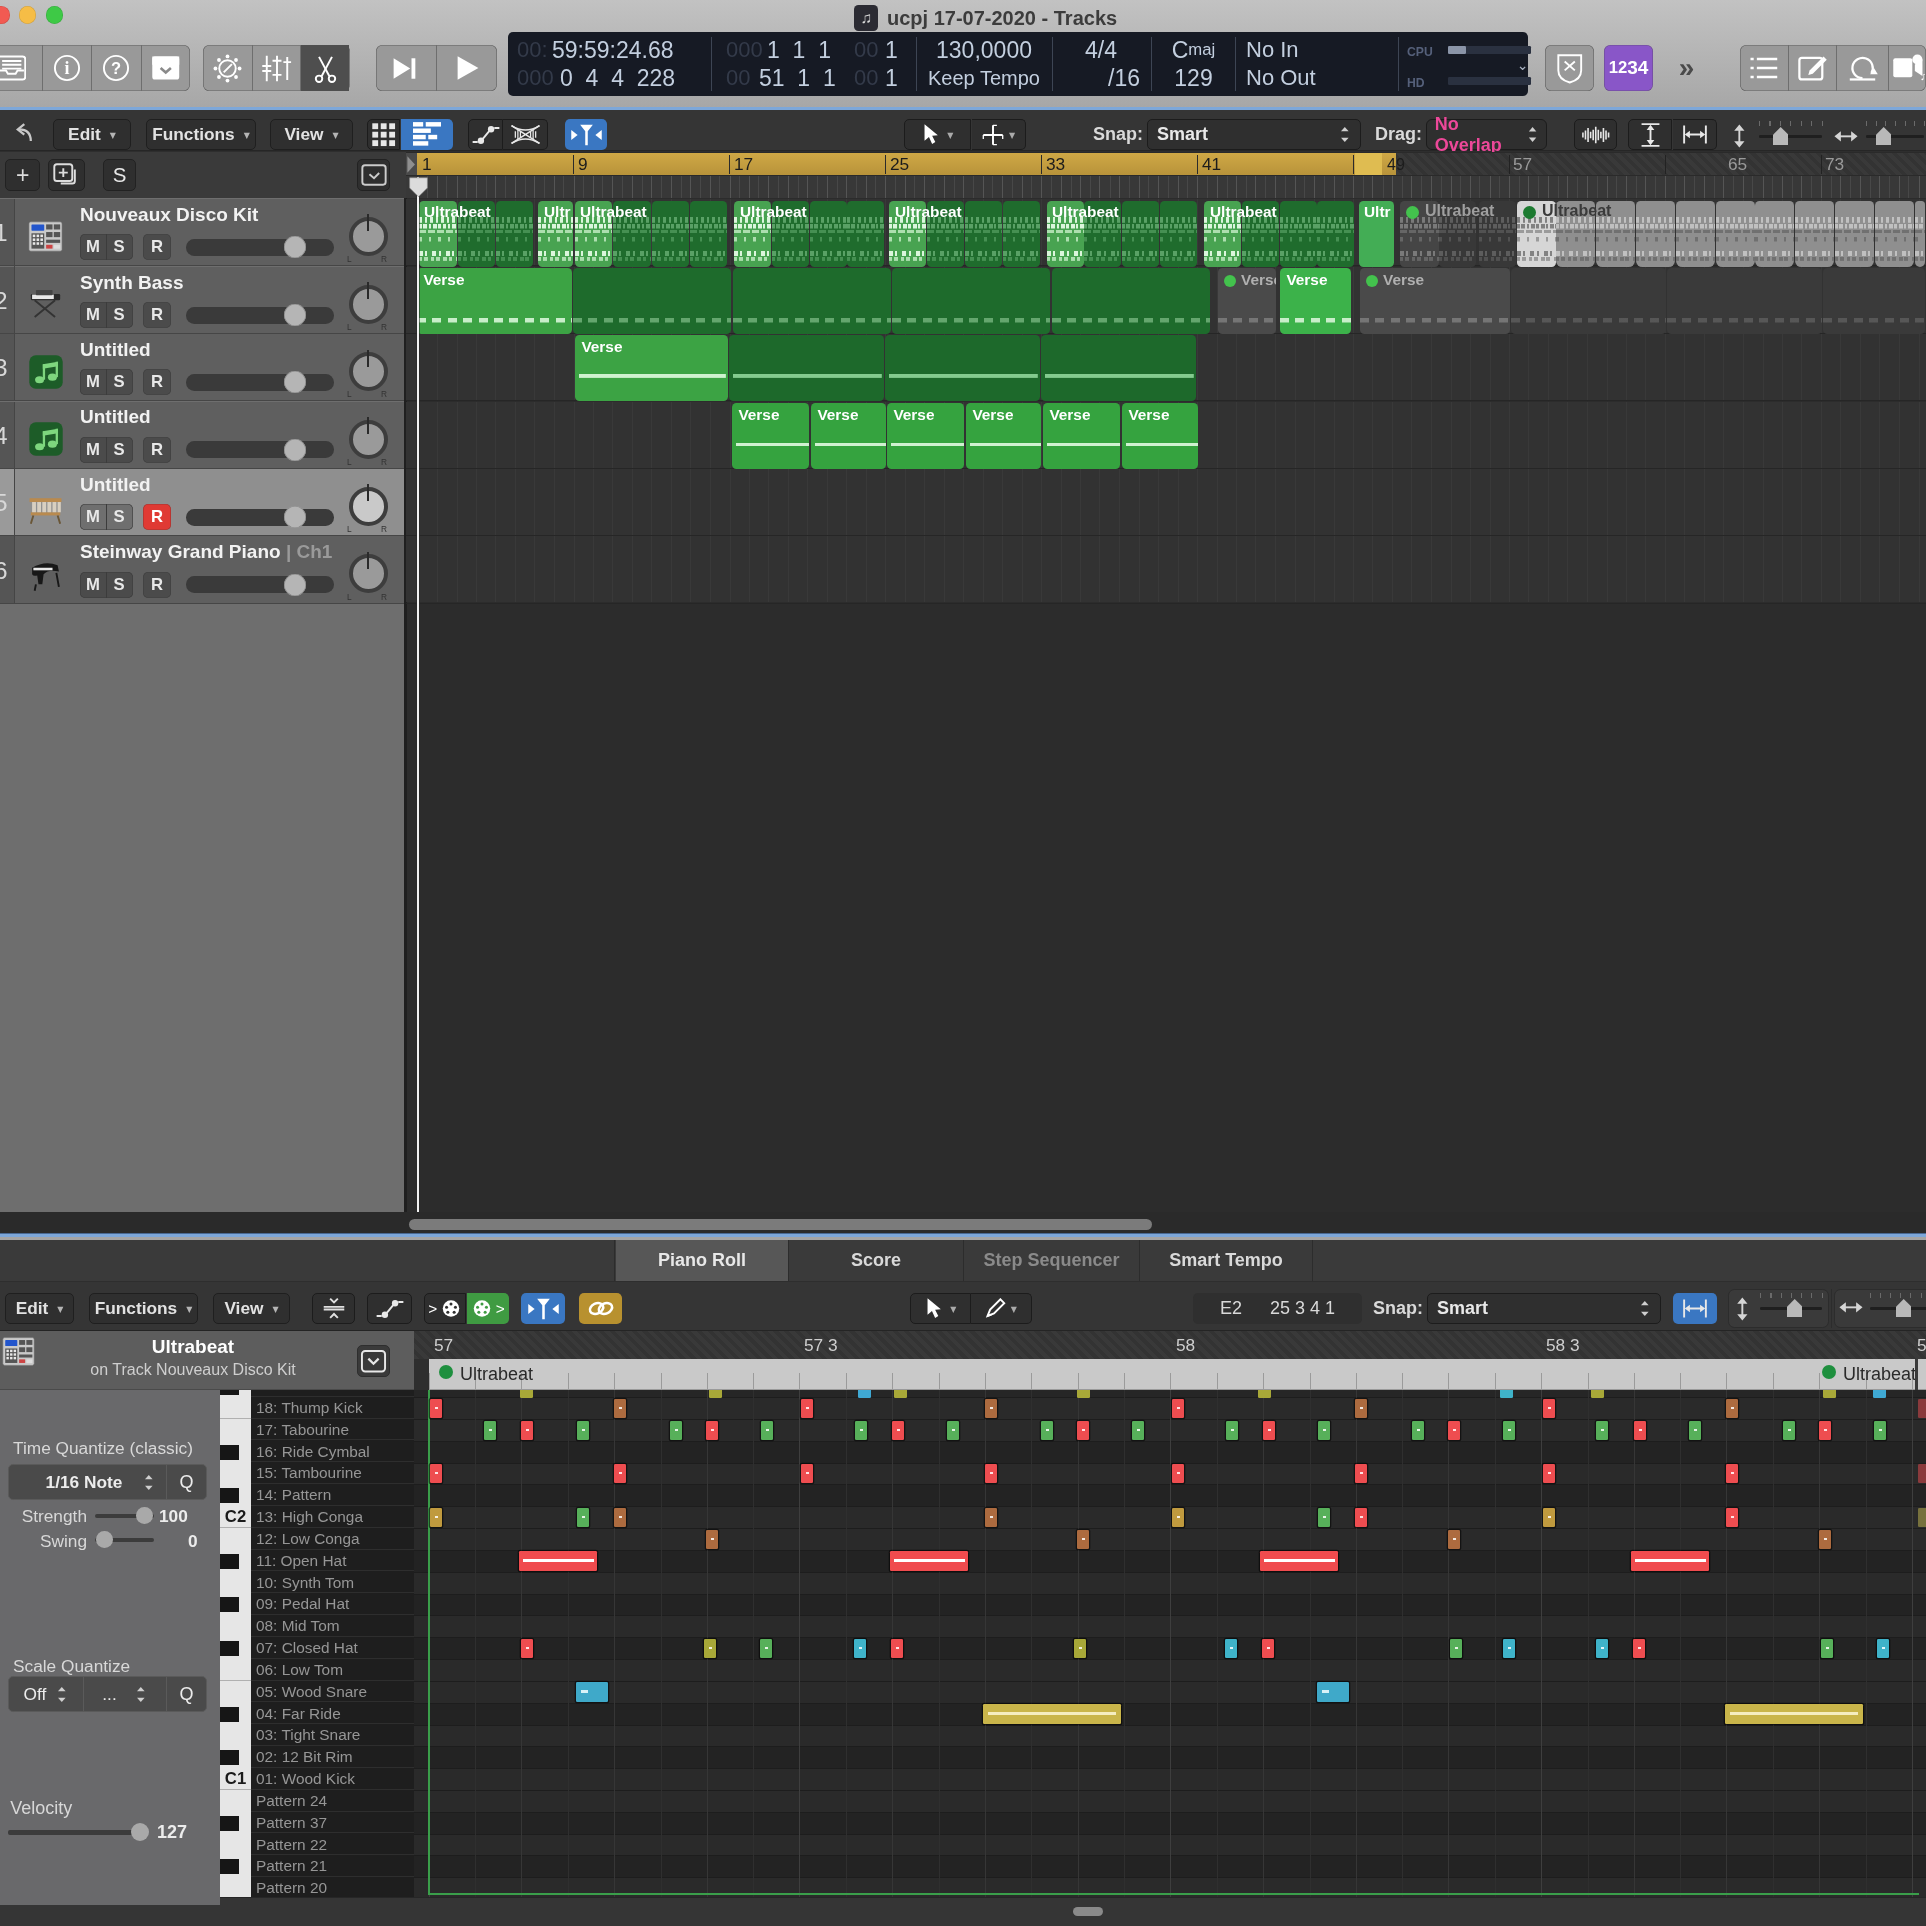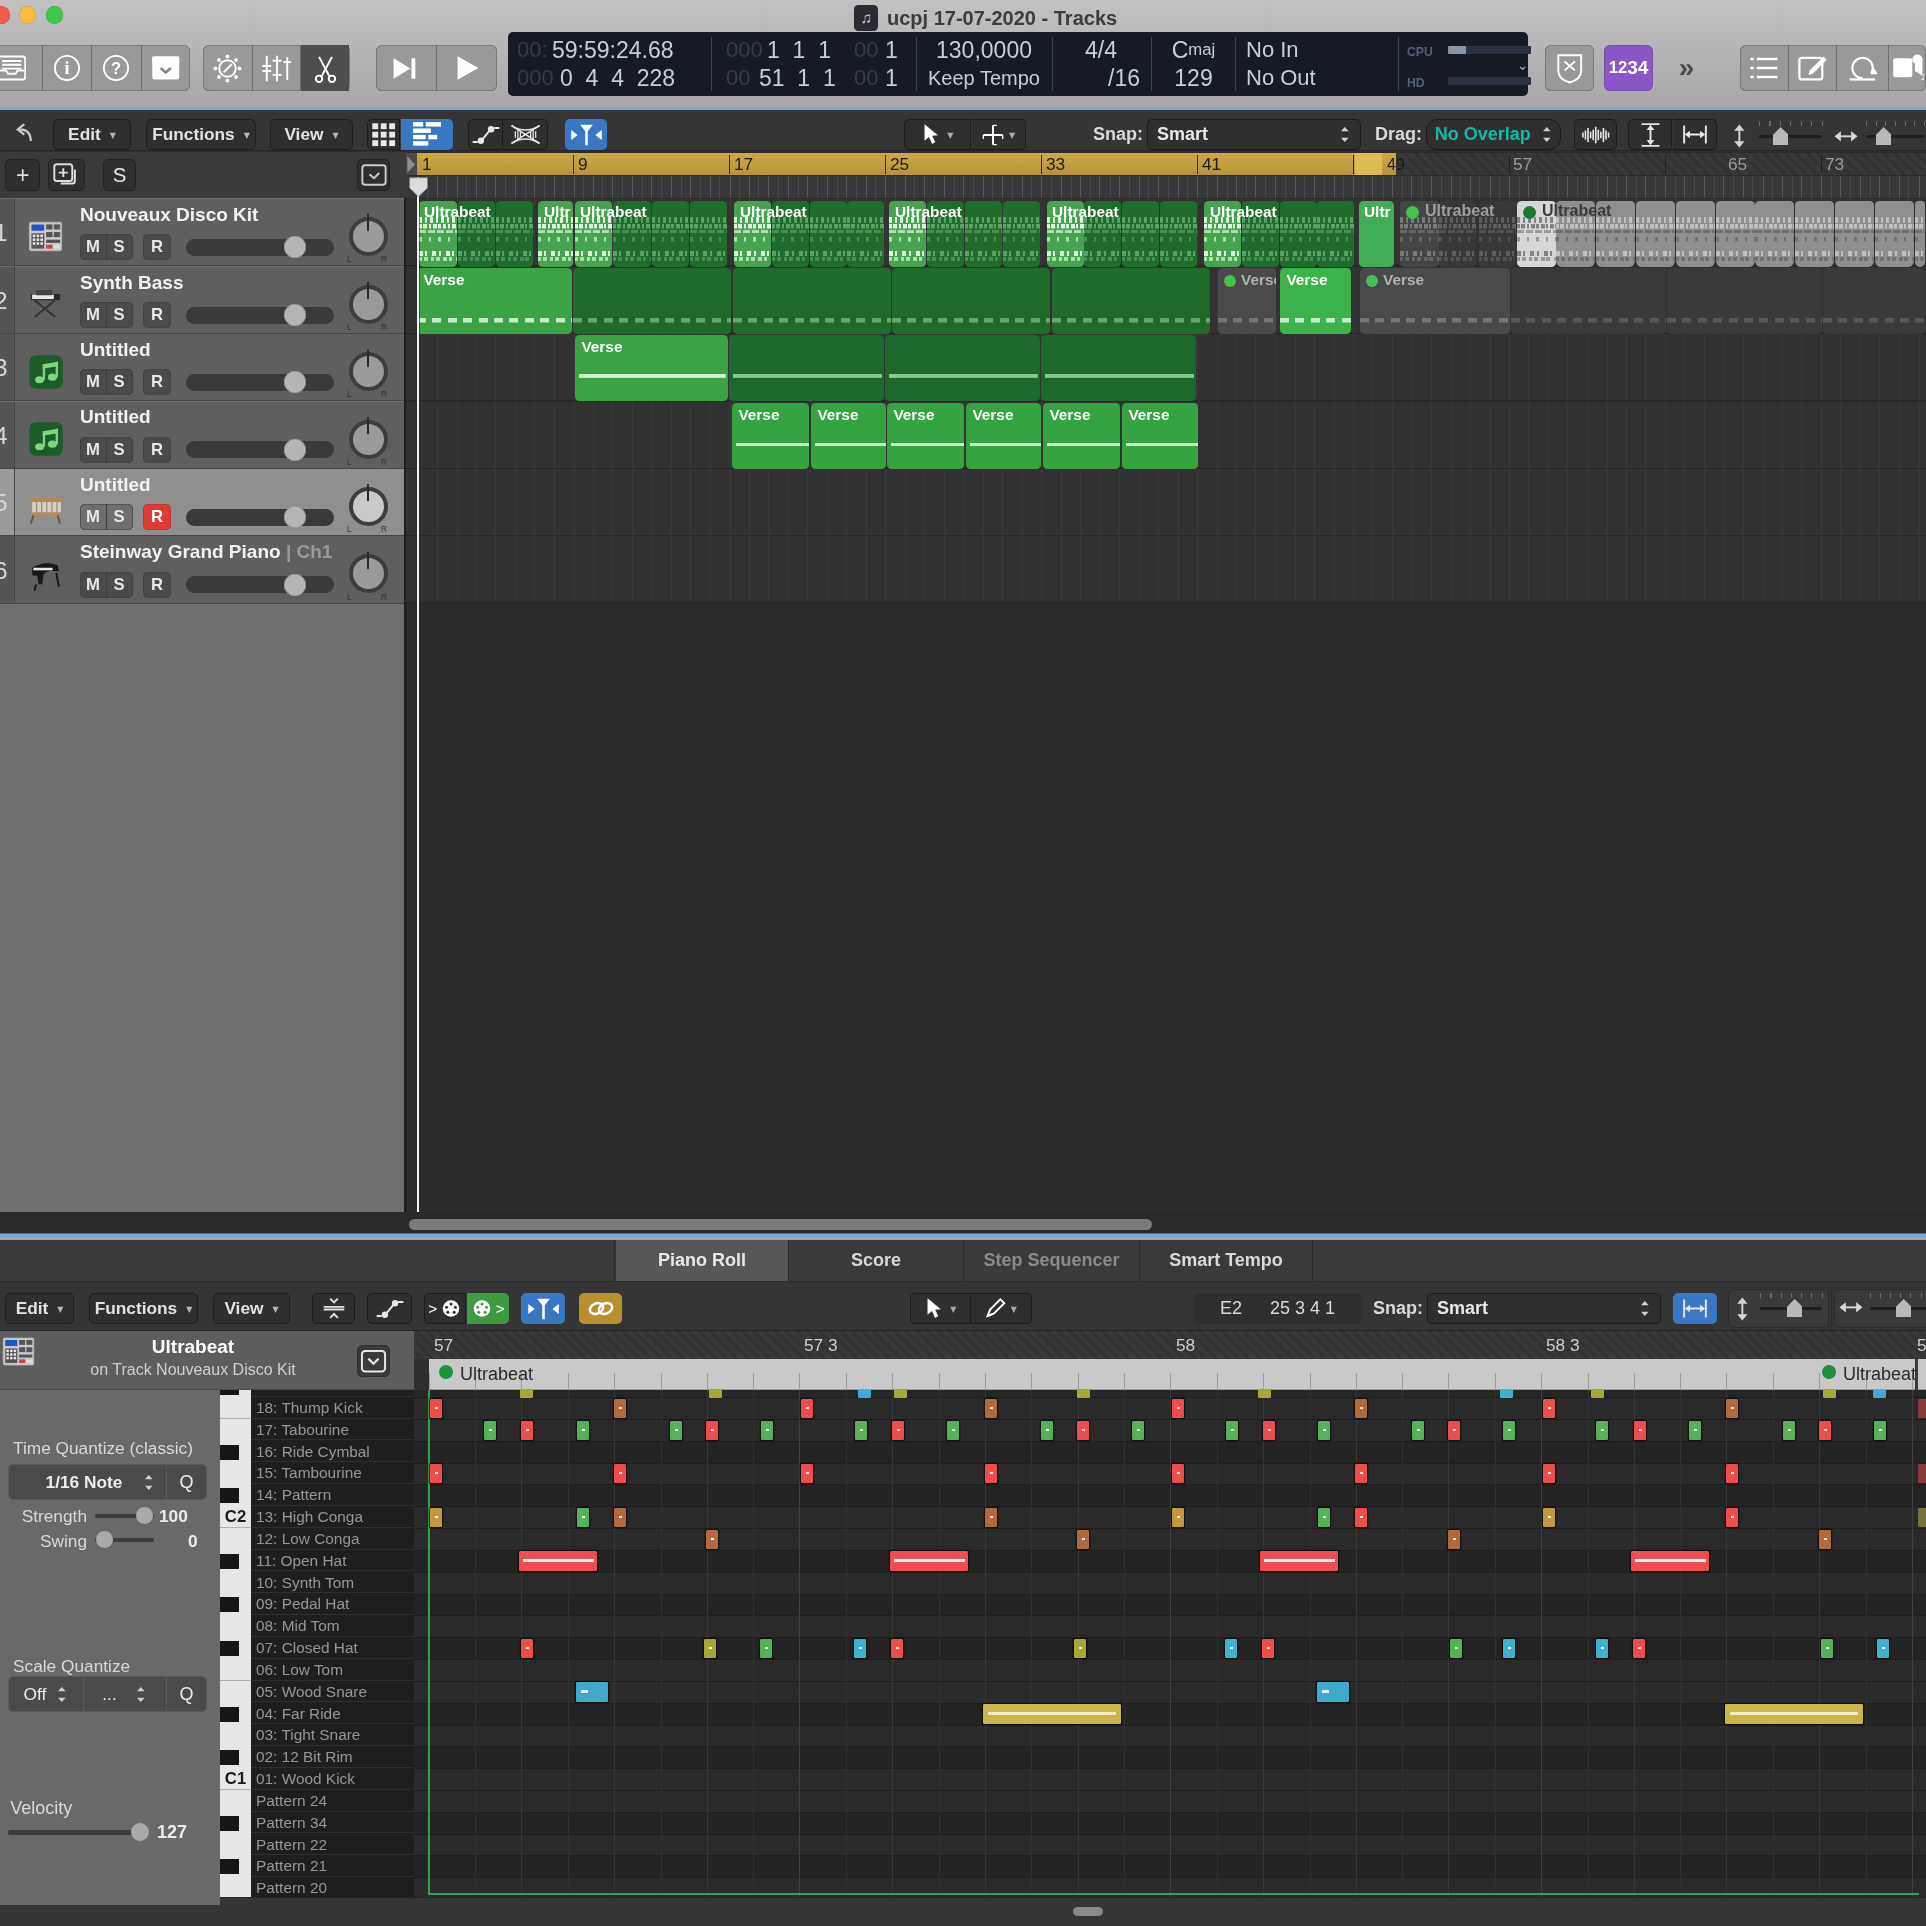--- a/index.html
+++ b/index.html
@@ -256,21 +256,21 @@
         </g>
       </svg>
       <span style="color:#aaa;font-size:12.2px">▾</span>
     </div>
     <div style="left:1085px;top:119px;width:58px;height:31px;color:#d9d9d9;font-size:18px;font-weight:600;display:flex;align-items:center;justify-content:flex-end">Snap:</div>
     <div style="left:1147px;top:119px;width:214px;height:31px;background:#2f2f2f;border:0.6px solid #1c1c1c;border-radius:5.1px;color:#e8e8e8;font-size:18px;font-weight:600;display:flex;align-items:center;justify-content:space-between;padding:0 9px">Smart<svg width="11.6" height="19" viewBox="0 0 18 30">
         <path d="M9 3 L15 10 H3 Z" fill="#cfcfcf"></path>
         <path d="M9 27 L3 20 h12 Z" fill="#cfcfcf"></path>
       </svg></div>
     <div style="left:1371px;top:119px;width:51px;height:31px;color:#d9d9d9;font-size:18px;font-weight:600;display:flex;align-items:center;justify-content:flex-end">Drag:</div>
-    <div style="left:1426px;top:119px;width:135px;height:31px;background:#2f2f2f;border:0.6px solid #1c1c1c;border-radius:11px;color:#14b8a6;font-size:18px;font-weight:600;display:flex;align-items:center;justify-content:space-between;padding:0 7.7px">No Overlap<svg width="11.6" height="19" viewBox="0 0 18 30">
+    <div style="left:1426px;top:119px;width:121px;height:31px;background:#2f2f2f;border:0.6px solid #1c1c1c;border-radius:6px;color:#ec4899;font-size:18px;font-weight:600;display:flex;align-items:center;justify-content:space-between;padding:0 7.7px">No Overlap<svg width="11.6" height="19" viewBox="0 0 18 30">
         <path d="M9 3 L15 10 H3 Z" fill="#cfcfcf"></path>
         <path d="M9 27 L3 20 h12 Z" fill="#cfcfcf"></path>
       </svg></div>
     <div style="left:1574px;top:119px;width:43px;height:31px;background:#2f2f2f;border:0.6px solid #1c1c1c;border-radius:5.1px;display:flex;align-items:center;justify-content:center">
       <svg width="29.5" height="22" viewBox="0 0 46 34">
         <g stroke="#e8e8e8" stroke-width="2.5">
           <path d="M3 13v8M7 10v14M11 6v22M15 12v10M19 9v16M23 4v26M27 9v16M31 12v10M35 6v22M39 10v14M43 13v8"></path>
         </g>
       </svg>
     </div>
@@ -1636,21 +1636,21 @@
     <div class="lane-name" style="left:256px;top:1705px;width:161px;height:19px;">04: Far Ride</div>
     <div style="left:251px;top:1701px;width:163px;height:0.6px;background:#2e2e2e"></div>
     <div class="lane-name" style="left:256px;top:1726px;width:161px;height:19px;">03: Tight Snare</div>
     <div style="left:251px;top:1723px;width:163px;height:0.6px;background:#2e2e2e"></div>
     <div class="lane-name" style="left:256px;top:1748px;width:161px;height:19px;">02: 12 Bit Rim</div>
     <div style="left:251px;top:1745px;width:163px;height:0.6px;background:#2e2e2e"></div>
     <div class="lane-name" style="left:256px;top:1770px;width:161px;height:19px;">01: Wood Kick</div>
     <div style="left:251px;top:1767px;width:163px;height:0.6px;background:#2e2e2e"></div>
     <div class="lane-name" style="left:256px;top:1792px;width:161px;height:19px;">Pattern 24</div>
     <div style="left:251px;top:1789px;width:163px;height:0.6px;background:#2e2e2e"></div>
-    <div class="lane-name" style="left:256px;top:1814px;width:161px;height:19px;">Pattern 34</div>
+    <div class="lane-name" style="left:256px;top:1814px;width:161px;height:19px;">Pattern 37</div>
     <div style="left:251px;top:1811px;width:163px;height:0.6px;background:#2e2e2e"></div>
     <div class="lane-name" style="left:256px;top:1836px;width:161px;height:19px;">Pattern 22</div>
     <div style="left:251px;top:1832px;width:163px;height:0.6px;background:#2e2e2e"></div>
     <div class="lane-name" style="left:256px;top:1857px;width:161px;height:19px;">Pattern 21</div>
     <div style="left:251px;top:1854px;width:163px;height:0.6px;background:#2e2e2e"></div>
     <div class="lane-name" style="left:256px;top:1879px;width:161px;height:19px;">Pattern 20</div>
     <div style="left:251px;top:1876px;width:163px;height:0.6px;background:#2e2e2e"></div>
     <div style="left:414px;top:1390px;width:1512px;height:507px;background:#262626;overflow:hidden"></div>
     <div style="left:414px;top:1390px;width:1512px;height:507px;overflow:hidden">
       <div style="left:0;top:7px;width:1512px;height:22px;background:#2a2a2a;border-top:0.6px solid #1d1d1d"></div>

